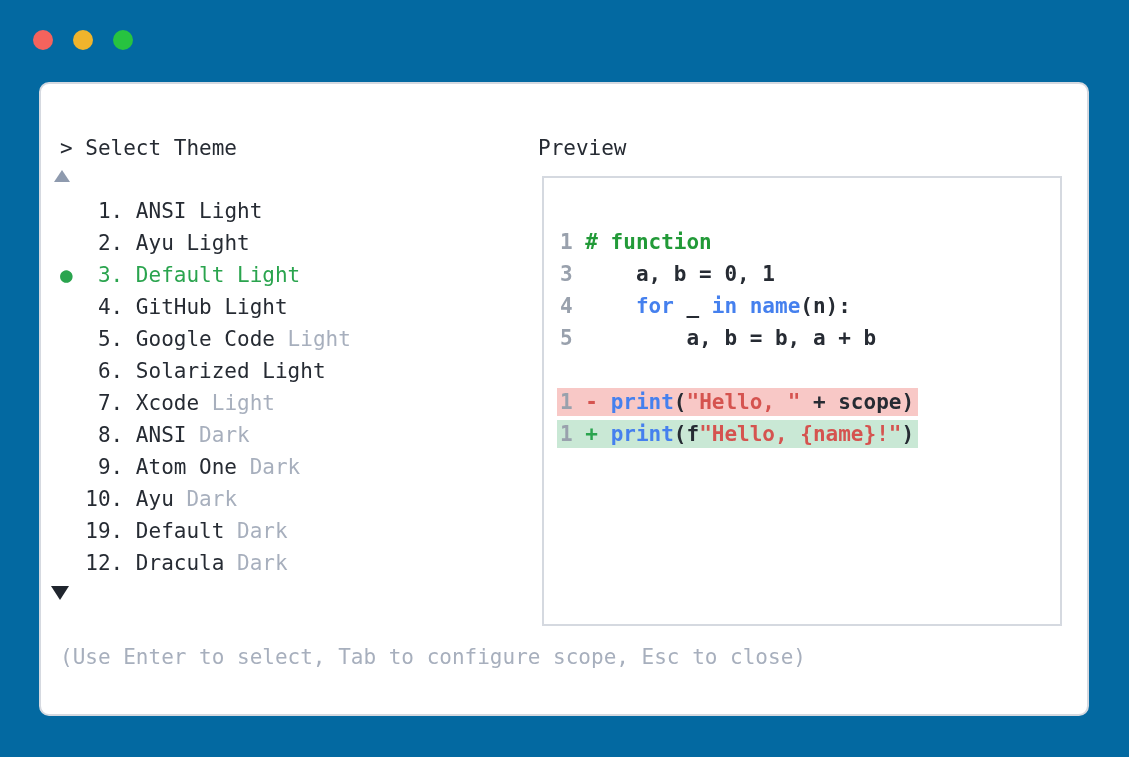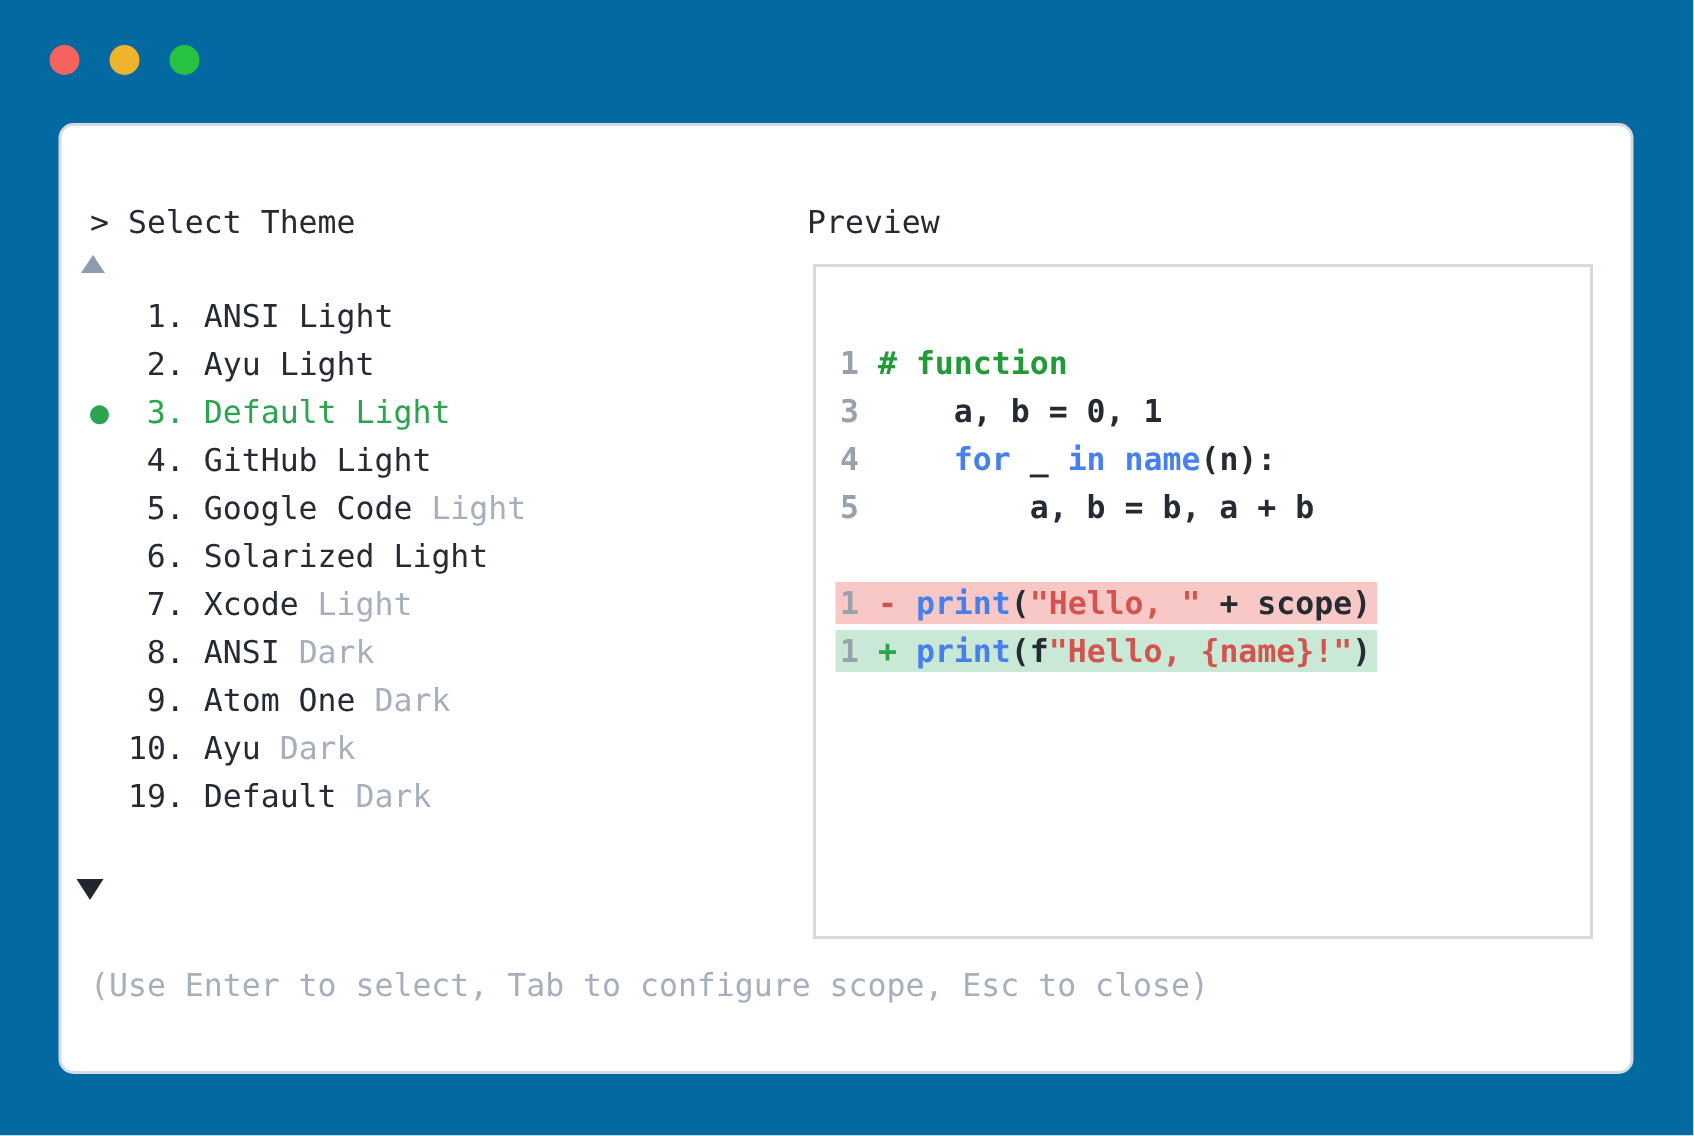--- a/index.html
+++ b/index.html
@@ -78,20 +78,21 @@
         <div class="trow"><span class="bullet"></span><span class="num">2</span><span class="dot">. </span><span class="name">Ayu</span><span> </span><span class="variant">Light</span></div>
         <div class="trow selected"><span class="bullet">●</span><span class="num">3</span><span class="dot">. </span><span class="name">Default</span><span> </span><span class="variant">Light</span></div>
         <div class="trow"><span class="bullet"></span><span class="num">4</span><span class="dot">. </span><span class="name">GitHub</span><span> </span><span class="variant">Light</span></div>
         <div class="trow"><span class="bullet"></span><span class="num">5</span><span class="dot">. </span><span class="name">Google Code</span><span> </span><span class="variant muted">Light</span></div>
         <div class="trow"><span class="bullet"></span><span class="num">6</span><span class="dot">. </span><span class="name">Solarized</span><span> </span><span class="variant">Light</span></div>
         <div class="trow"><span class="bullet"></span><span class="num">7</span><span class="dot">. </span><span class="name">Xcode</span><span> </span><span class="variant muted">Light</span></div>
         <div class="trow"><span class="bullet"></span><span class="num">8</span><span class="dot">. </span><span class="name">ANSI</span><span> </span><span class="variant muted">Dark</span></div>
         <div class="trow"><span class="bullet"></span><span class="num">9</span><span class="dot">. </span><span class="name">Atom One</span><span> </span><span class="variant muted">Dark</span></div>
         <div class="trow"><span class="bullet"></span><span class="num">10</span><span class="dot">. </span><span class="name">Ayu</span><span> </span><span class="variant muted">Dark</span></div>
         <div class="trow"><span class="bullet"></span><span class="num">19</span><span class="dot">. </span><span class="name">Default</span><span> </span><span class="variant muted">Dark</span></div>
+        <div class="trow"><span class="bullet"></span><span class="num">12</span><span class="dot">. </span><span class="name">Dracula</span><span> </span><span class="variant muted">Dark</span></div>
       </div>
 
     <div class="abs arrow-down"></div>
 
     <div class="abs help">(Use Enter to select, Tab to configure scope, Esc to close)</div>
 
     <div class="abs preview-title">Preview</div>
 
     <div class="preview-box">
       <div id="code-lines">

